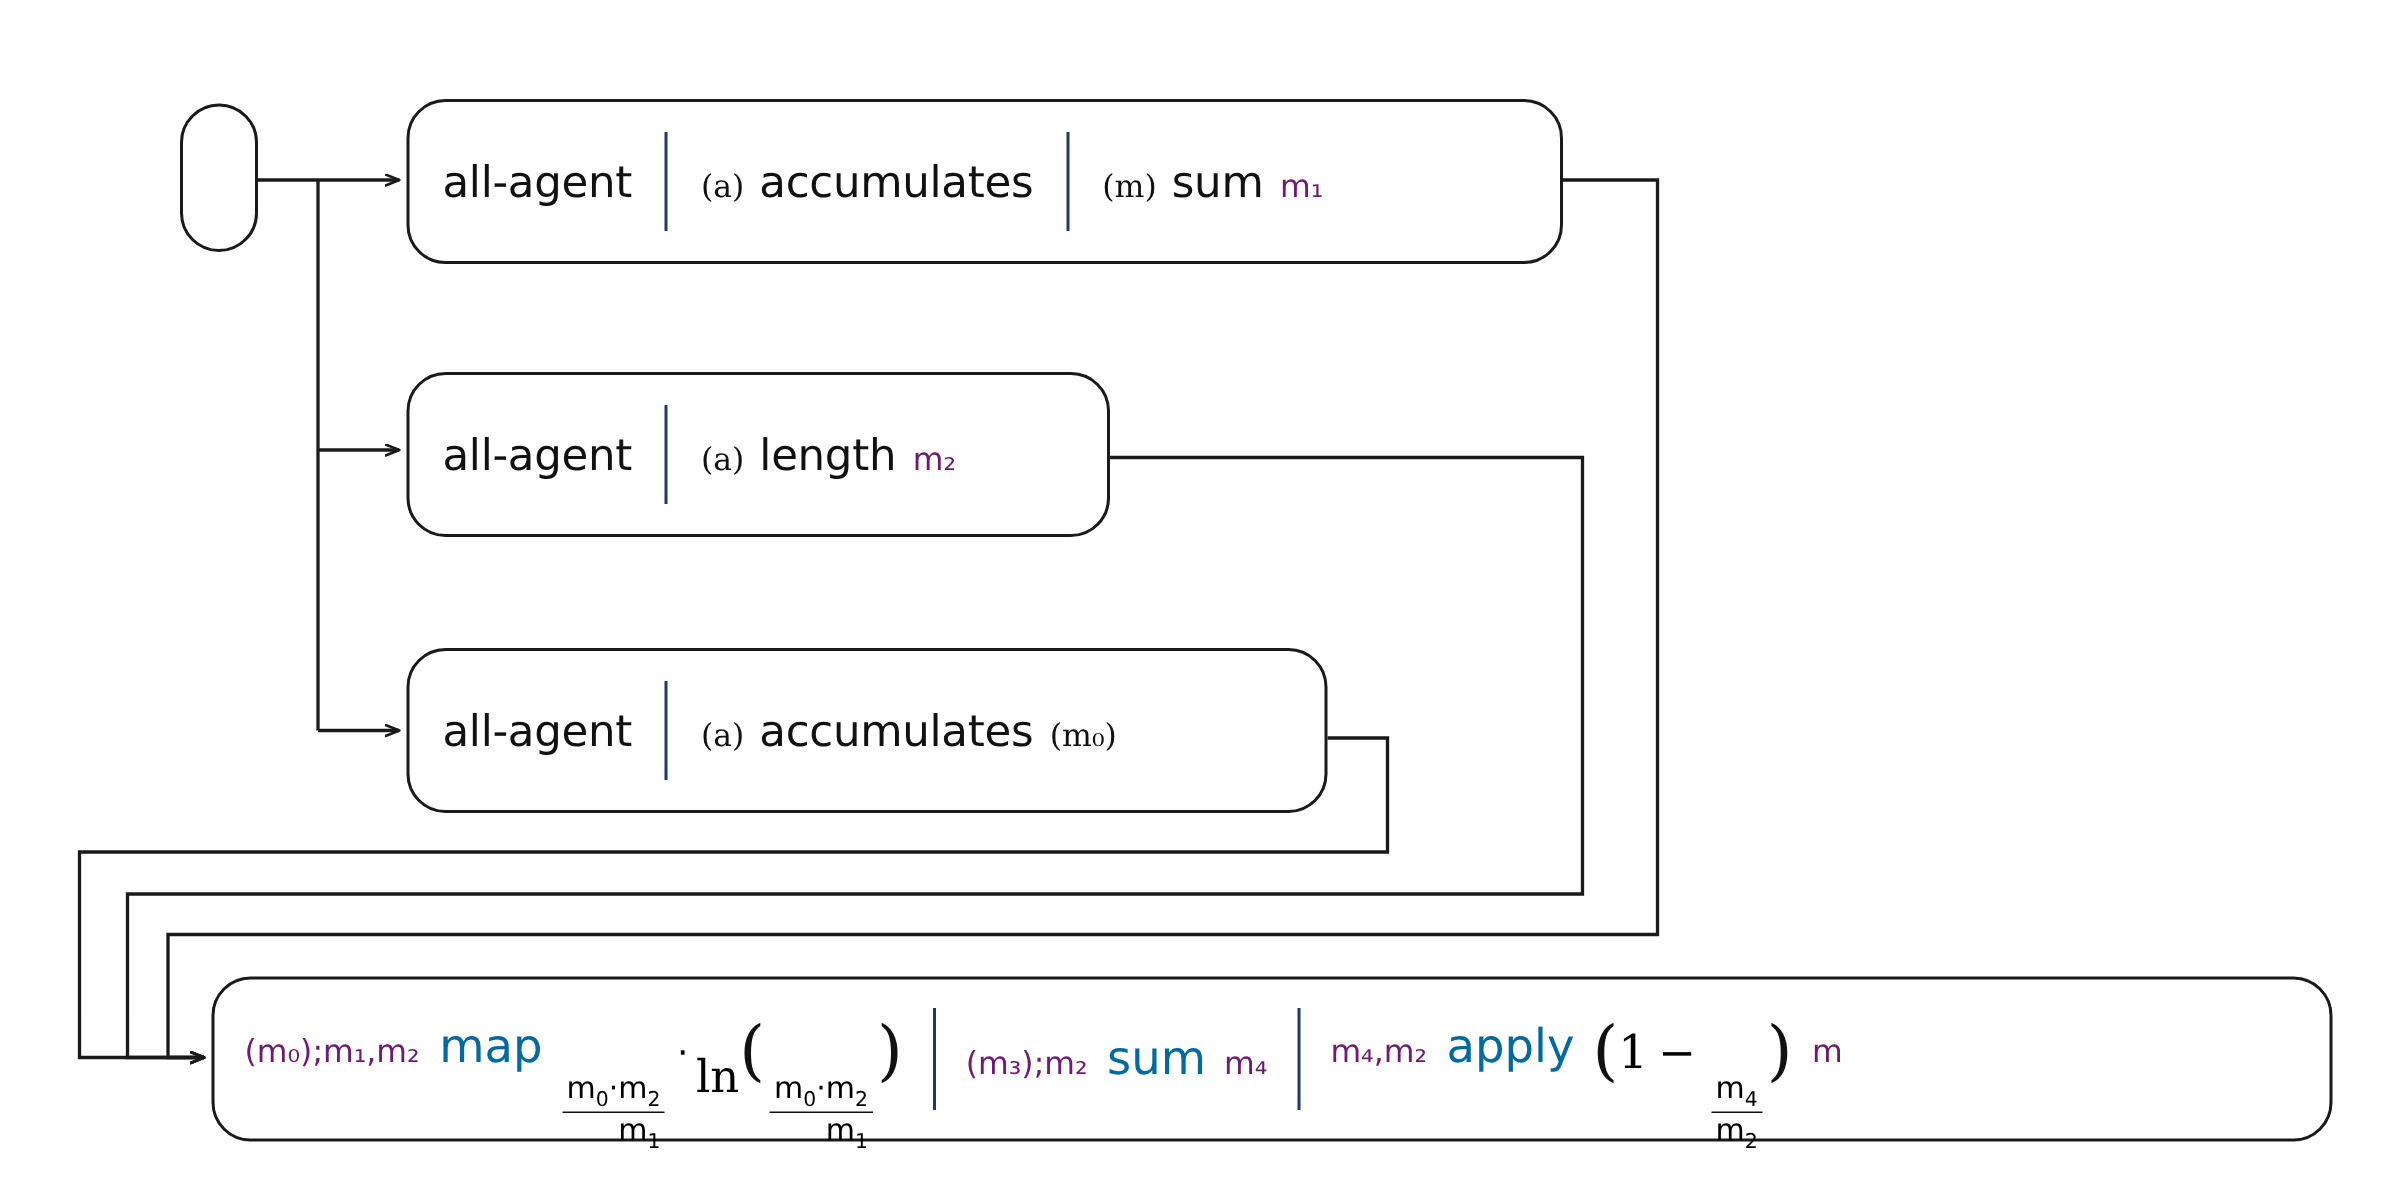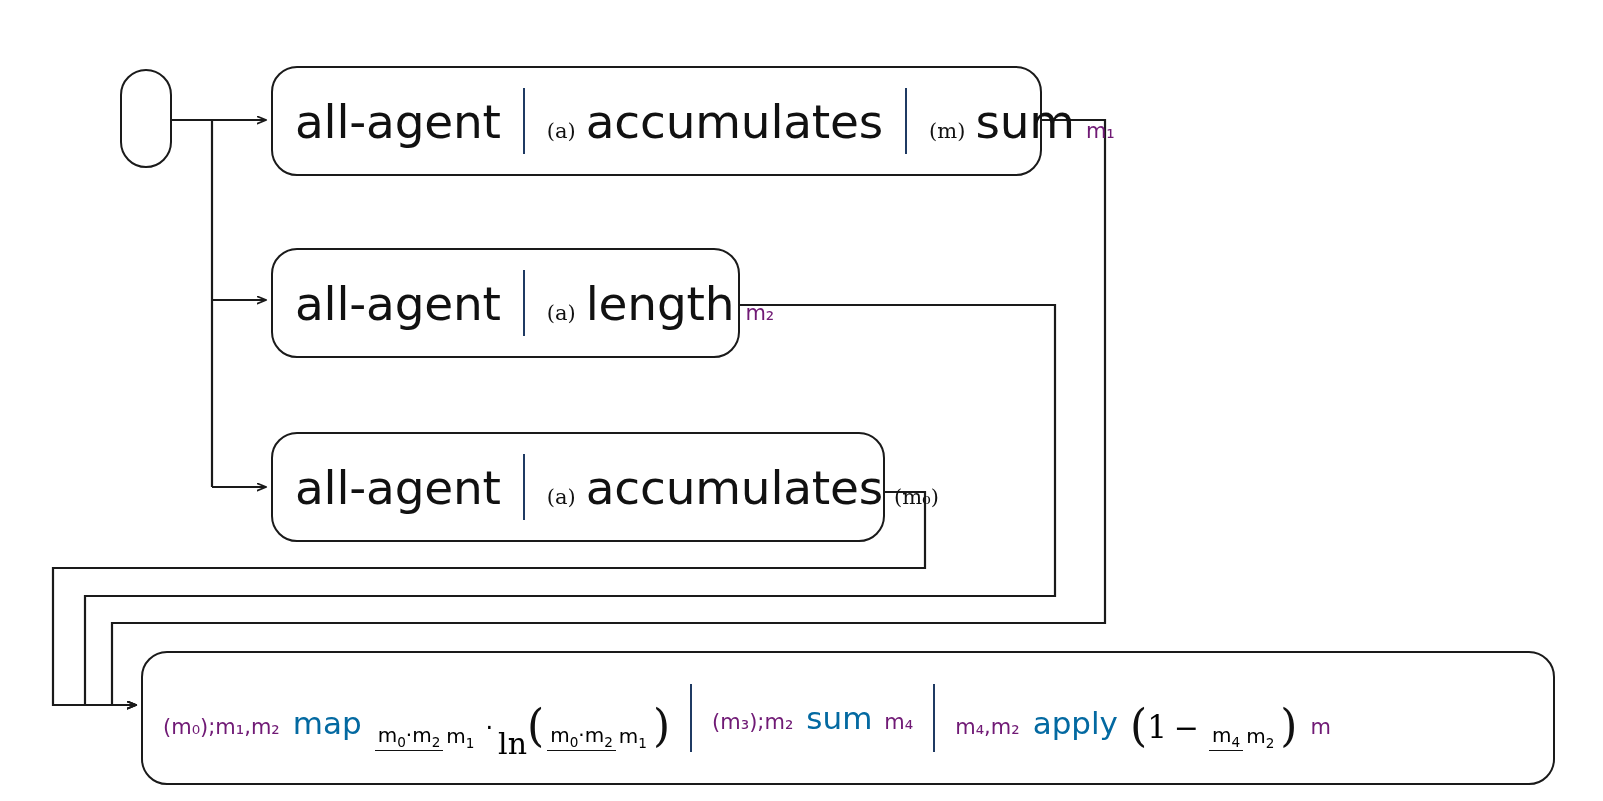--- a/index.html
+++ b/index.html
@@ -44,21 +44,21 @@
     white-space: nowrap;
   }
   .sep {
     display: inline-block;
     width: 0;
     border-left: 2.2px solid #1f3a63;
     align-self: center;
   }
   
   .op {
-    font-size: 47px;
+    font-size: 29px;
     color: #111111;
     letter-spacing: -0.2px;
   }
   .op-sm {
     font-size: 31px;
     color: #0369a1;
   }
   
   .ann {
     font-family: "DejaVu Serif", serif;
@@ -66,28 +66,28 @@
     color: #111111;
   }
   .ann-sans {
     font-family: "DejaVu Sans", sans-serif;
     font-size: 21px;
     color: #701a75;
   }
   
   .frac {
     display: inline-flex;
-    flex-direction: row;
-    align-items: center;
+    flex-direction: column;
+    align-items: flex-end;
     vertical-align: middle;
     font-family: "DejaVu Sans", sans-serif;
     font-size: 20px;
     line-height: 1.06;
     position: relative;
-    top: 8px;
+    top: 24px;
     margin: 0 3px;
   }
   .frac .num {
     padding: 0 3px 1px 3px;
     border-bottom: 1.6px solid #111111;
   }
   .frac .den {
     padding: 1px 3px 0 3px;
   }
   .frac sub { font-size: 0.68em; }
@@ -190,21 +190,21 @@
       <span class="op">all-agent</span>
     </div>
     <span class="sep" style="height:66px; margin:0 22px;"></span>
     <div class="seg">
       <span class="ann">(a)</span>
       <span class="op" style="margin-left:10px;">accumulates</span>
       <span class="ann" style="margin-left:11px;">(m₀)</span>
     </div>
   </div>
 
-  <div class="node" style="left:141px; top:651px; width:1414px; height:134px; padding:0 20px;">
+  <div class="node" style="left:141px; top:651px; width:1414px; height:110px; padding:0 20px;">
 
     <div class="seg">
       <span class="ann-sans">(m₀);m₁,m₂</span>
       <span class="op-sm" style="margin-left:13px;">map</span>
 
       <span class="frac" style="margin-left:13px;">
         <span class="num">m<sub>0</sub>·m<sub>2</sub></span>
         <span class="den">m<sub>1</sub></span>
       </span>
 

